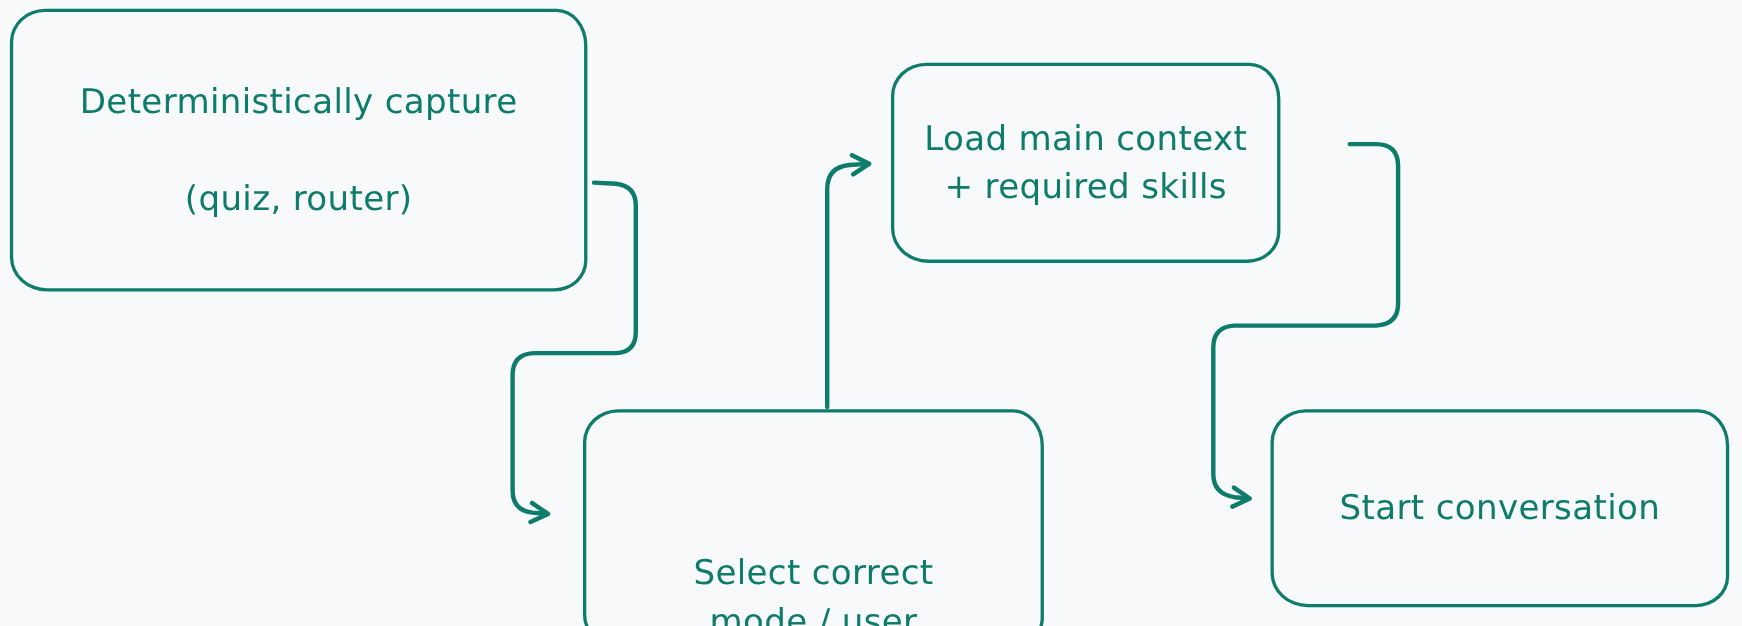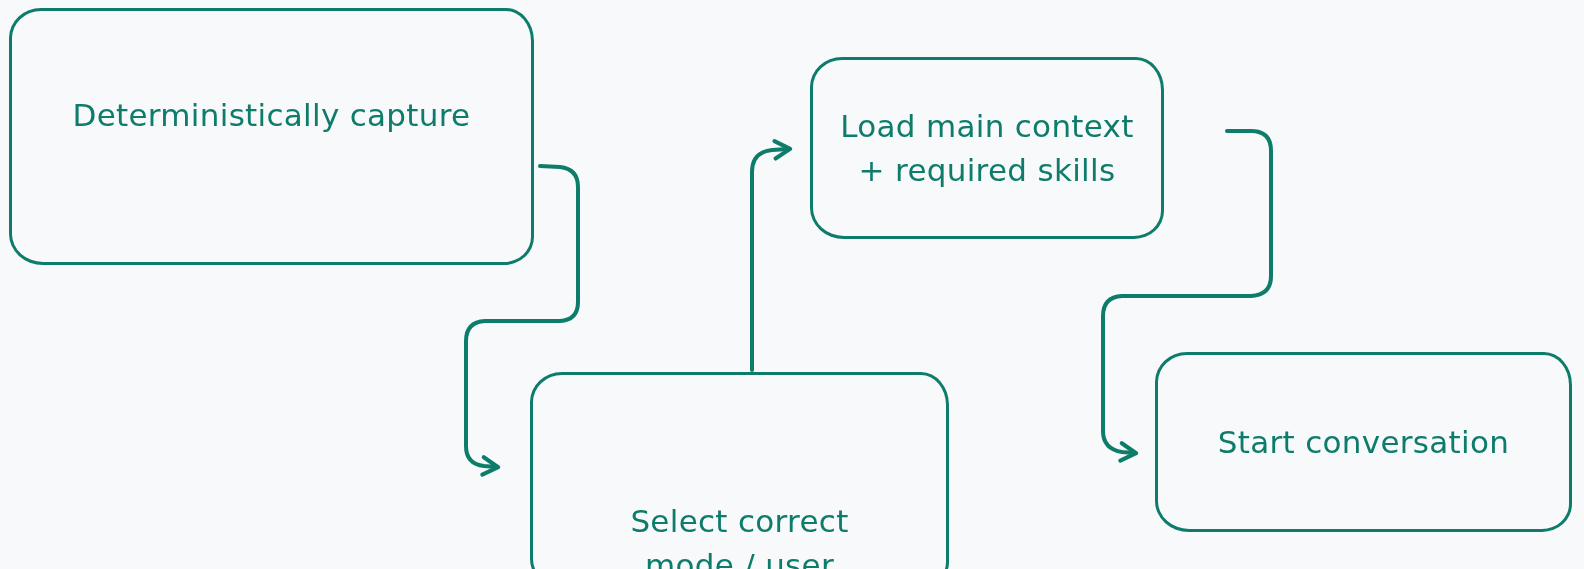--- a/index.html
+++ b/index.html
@@ -69,29 +69,30 @@
     <path class="edge" d="M 540 166 L 560 167 Q 578 169 578 187 L 578 302 Q 578 320 560 321 L 485 321 Q 466 322 466 341 L 466 446 Q 466 464 484 466 L 496 467" marker-end="url(#arrowhead)"></path>
 
     <path class="edge" d="M 752 370 L 752 172 Q 752 152 772 150 L 788 149" marker-end="url(#arrowhead)"></path>
 
     <path class="edge" d="M 1227 131 L 1251 131 Q 1271 131 1271 151 L 1271 276 Q 1271 295 1251 296 L 1122 296 Q 1103 297 1103 316 L 1103 431 Q 1103 449 1122 452 L 1134 453" marker-end="url(#arrowhead)"></path>
   </svg>
 
   <div class="node" style="left:9px; top:8px; width:525px; height:257px;">
     <div class="node-line">Deterministically capture</div>
     <div class="node-line"></div>
+    <div class="node-line">(quiz, router)</div>
   </div>
 
   <div class="node" style="left:530px; top:372px; width:419px; height:218px;justify-content:flex-end;">
     <div class="node-line">Select correct</div>
     <div class="node-line">mode / user</div>
   </div>
 
   <div class="node" style="left:810px; top:57px; width:354px; height:182px;">
     <div class="node-line">Load main context</div>
     <div class="node-line">+ required skills</div>
   </div>
 
-  <div class="node" style="left:1155px; top:352px; width:417px; height:180px;">
+  <div class="node" style="left:1155px; top:372px; width:417px; height:180px;">
     <div class="node-line">Start conversation</div>
   </div>
 
 </div>
 
 </body></html>

